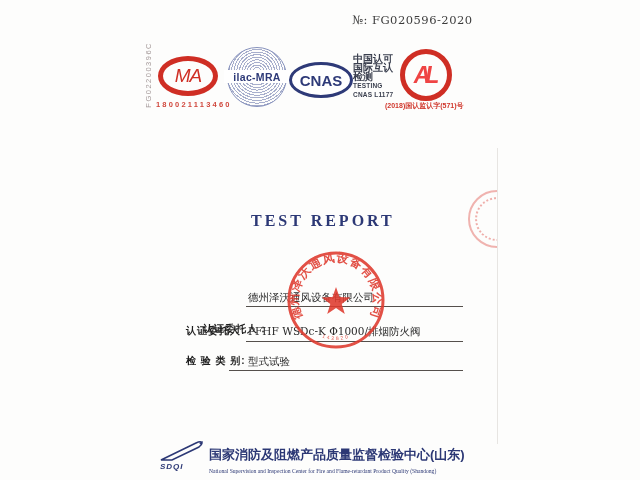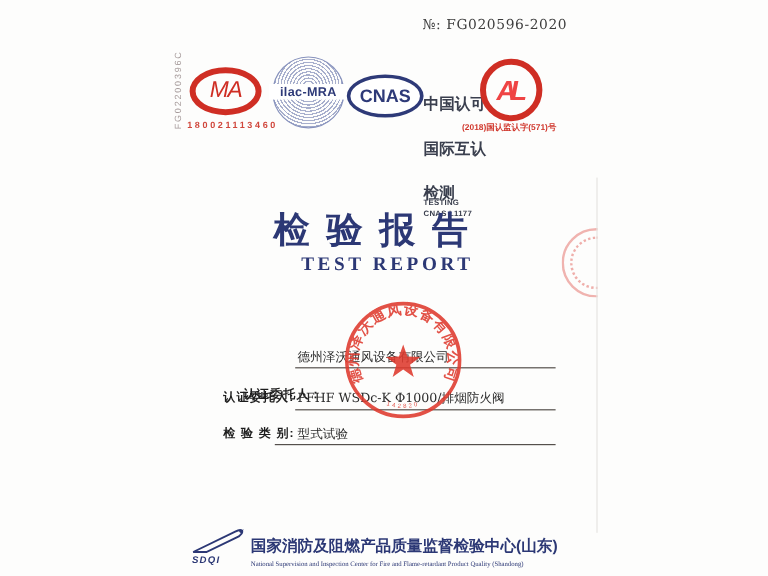--- a/index.html
+++ b/index.html
@@ -23,21 +23,21 @@
   .ilac{position:absolute;left:227px;top:47px;width:58px;height:58px;border-radius:50%;
     background:repeating-radial-gradient(circle at 50% 42%,rgba(255,255,255,0) 0 1.6px,rgba(96,110,165,.55) 1.6px 2.6px);
     border:1px solid #8792bd;}
   .ilac-band{position:absolute;left:-4px;top:22px;width:66px;height:13px;background:#fff;
     display:flex;align-items:center;justify-content:center;}
   .ilac-band span{font-size:10.5px;font-weight:bold;color:#2e3a78;letter-spacing:.3px;}
   .cnas{position:absolute;left:289px;top:62px;width:58px;height:30px;
     border:3.5px solid #2e3a78;border-radius:50%;display:flex;align-items:center;justify-content:center;background:#fff;}
   .cnas span{font-size:15px;font-weight:bold;color:#2e3a78;letter-spacing:0;}
   .cnas-text{position:absolute;left:353px;top:54px;color:#3a3f4e;line-height:9px;}
-  .cnas-text .zh{font-size:13px;font-weight:bold;margin-top:28px;}
+  .cnas-text .zh{font-size:10px;font-weight:bold;}
   .cnas-text .en{font-size:6.5px;font-weight:bold;letter-spacing:.2px;}
   .cal{position:absolute;left:400px;top:49px;width:42px;height:42px;
     border:5px solid #cf2e24;border-radius:50%;display:flex;align-items:center;justify-content:center;}
   .cal span{font-size:23px;font-weight:bold;color:#ef4444;font-style:italic;letter-spacing:-5px;padding-right:4px;}
   .cal-caption{position:absolute;left:385px;top:101px;font-size:7px;color:#d0372c;font-weight:bold;}
   
   .title-zh{position:absolute;left:228px;top:172px;font-size:30px;font-weight:bold;
     color:#2c3875;letter-spacing:14px;white-space:nowrap;}
   .title-en{position:absolute;left:251px;top:212px;font-family:"Liberation Serif",serif;
     font-size:16px;font-weight:bold;color:#2c3875;letter-spacing:3px;white-space:nowrap;}
@@ -92,21 +92,20 @@
     <div class="zh">检测</div>
     <div class="en">TESTING</div>
     <div class="en">CNAS L1177</div>
   </div>
 
   <div class="cal">
     <span>AL</span>
   </div>
   <div class="cal-caption">(2018)国认监认字(571)号</div>
 
-  <div class="title-zh">检验报告</div>
   <div class="title-en">TEST REPORT</div>
 
   <div class="field-label" style="left:203px;top:290px;margin-top:32px;">认证委托人：</div>
   <div class="field-value" style="left:248px;top:291px;">德州泽沃通风设备有限公司</div>
   <div class="field-line" style="left:246px;top:306px;width:217px;"></div>
 
   <div class="field-label" style="left:186px;top:324px;">认证委托人:</div>
   <div class="field-value" style="left:248px;top:325px;">PFHF WSDc-K Φ1000/排烟防火阀</div>
   <div class="field-line" style="left:246px;top:341px;width:217px;"></div>
 

